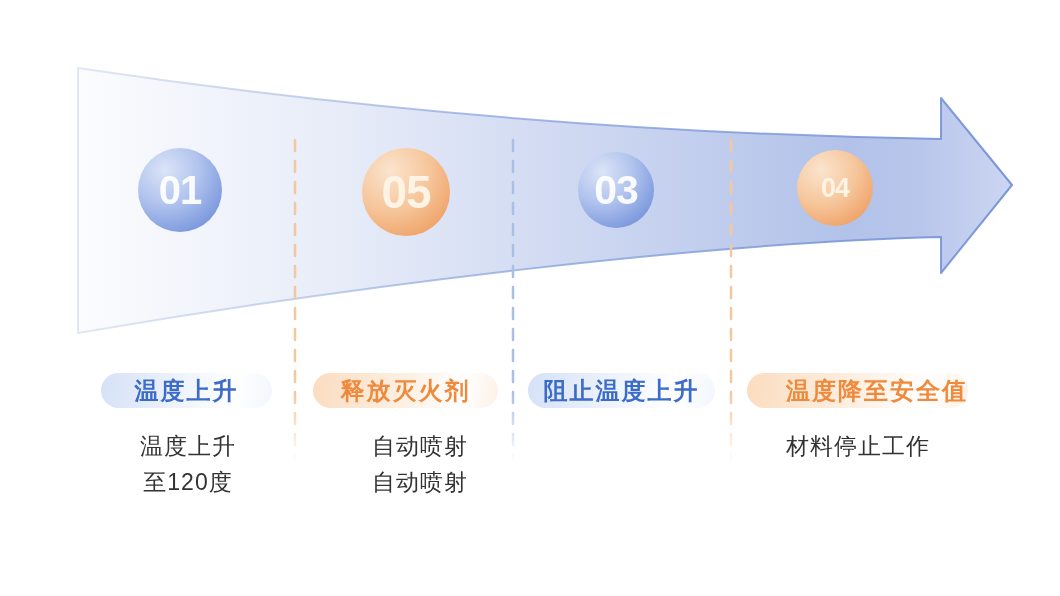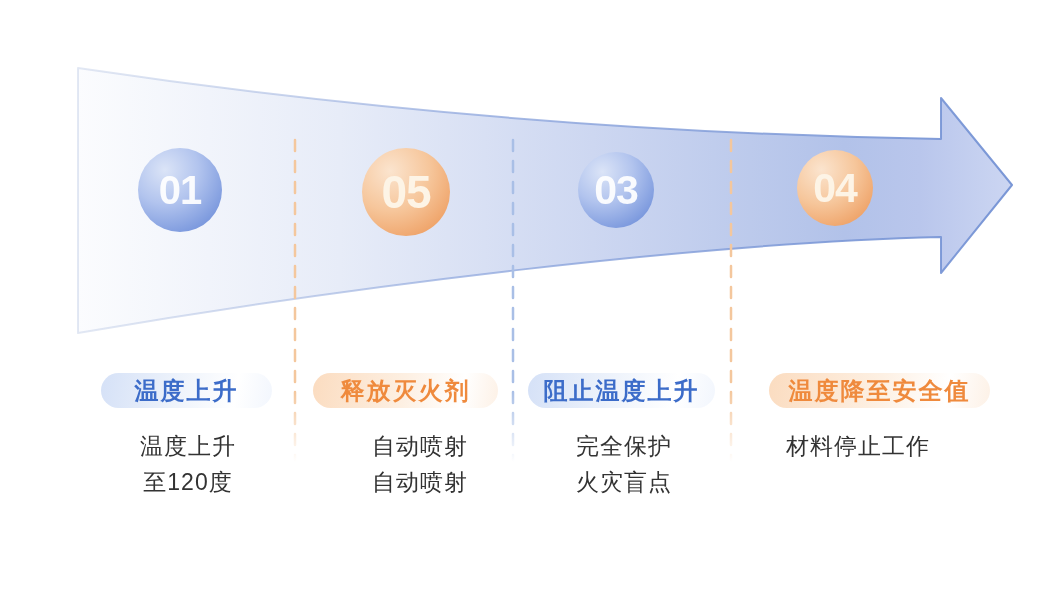--- a/index.html
+++ b/index.html
@@ -27,21 +27,21 @@
   .step-circle.blue {
     background: radial-gradient(circle at 32% 26%, #dbe4f7 0%, #b2c4ee 40%, #7d9ade 78%, #6a8cd4 100%);
   }
   .step-circle.orange {
     background: radial-gradient(circle at 32% 26%, #fbe4ce 0%, #f6c69b 45%, #ee9f63 85%, #ea9356 100%);
     color: #fdf4e6;
   }
   #circle-1 { left: 138px; top: 148px; width: 84px; height: 84px; font-size: 40px; }
   #circle-2 { left: 362px; top: 148px; width: 88px; height: 88px; font-size: 46px; }
   #circle-3 { left: 578px; top: 152px; width: 76px; height: 76px; font-size: 41px; }
-  #circle-4 { left: 797px; top: 150px; width: 76px; height: 76px; font-size: 41px; }
+  #circle-4 { left: 797px; top: 150px; width: 76px; height: 76px; font-size: 27px; }
 
   
   .label-pill {
     position: absolute;
     top: 373px;
     height: 35px;
     line-height: 35px;
     border-radius: 18px;
     text-align: center;
     font-weight: bold;
@@ -53,21 +53,21 @@
     color: #3c6cc9;
     background: linear-gradient(100deg, #d5e1f7 0%, #eef3fb 45%, #ffffff 78%, #f2f6fd 100%);
   }
   .label-pill.orange {
     color: #ef8a3d;
     background: linear-gradient(100deg, #fbdcc0 0%, #fdf0e3 50%, #ffffff 80%, #fdf1e6 100%);
   }
   #pill-1 { left: 101px; width: 171px; }
   #pill-2 { left: 313px; width: 185px; }
   #pill-3 { left: 528px; width: 187px; }
-  #pill-4 { left: 769px; width: 221px; }
+  #pill-4 { left: 747px; width: 221px; text-align: right; }
 
   
   .step-desc {
     position: absolute;
     top: 428px;
     width: 260px;
     text-align: center;
     font-size: 23px;
     line-height: 36px;
     letter-spacing: 1px;
@@ -152,21 +152,17 @@
   </div>
 
   <div id="desc-1" class="step-desc">
     <div>温度上升</div>
     <div>至120度</div>
   </div>
   <div id="desc-2" class="step-desc">
     <div>自动喷射</div>
     <div>自动喷射</div>
   </div>
-  <div id="desc-3" class="step-desc">
-    <div>完全保护</div>
-    <div>火灾盲点</div>
-  </div>
   <div id="desc-4" class="step-desc">
     <div>材料停止工作</div>
   </div>
 
 </div>
 
 </body></html>

